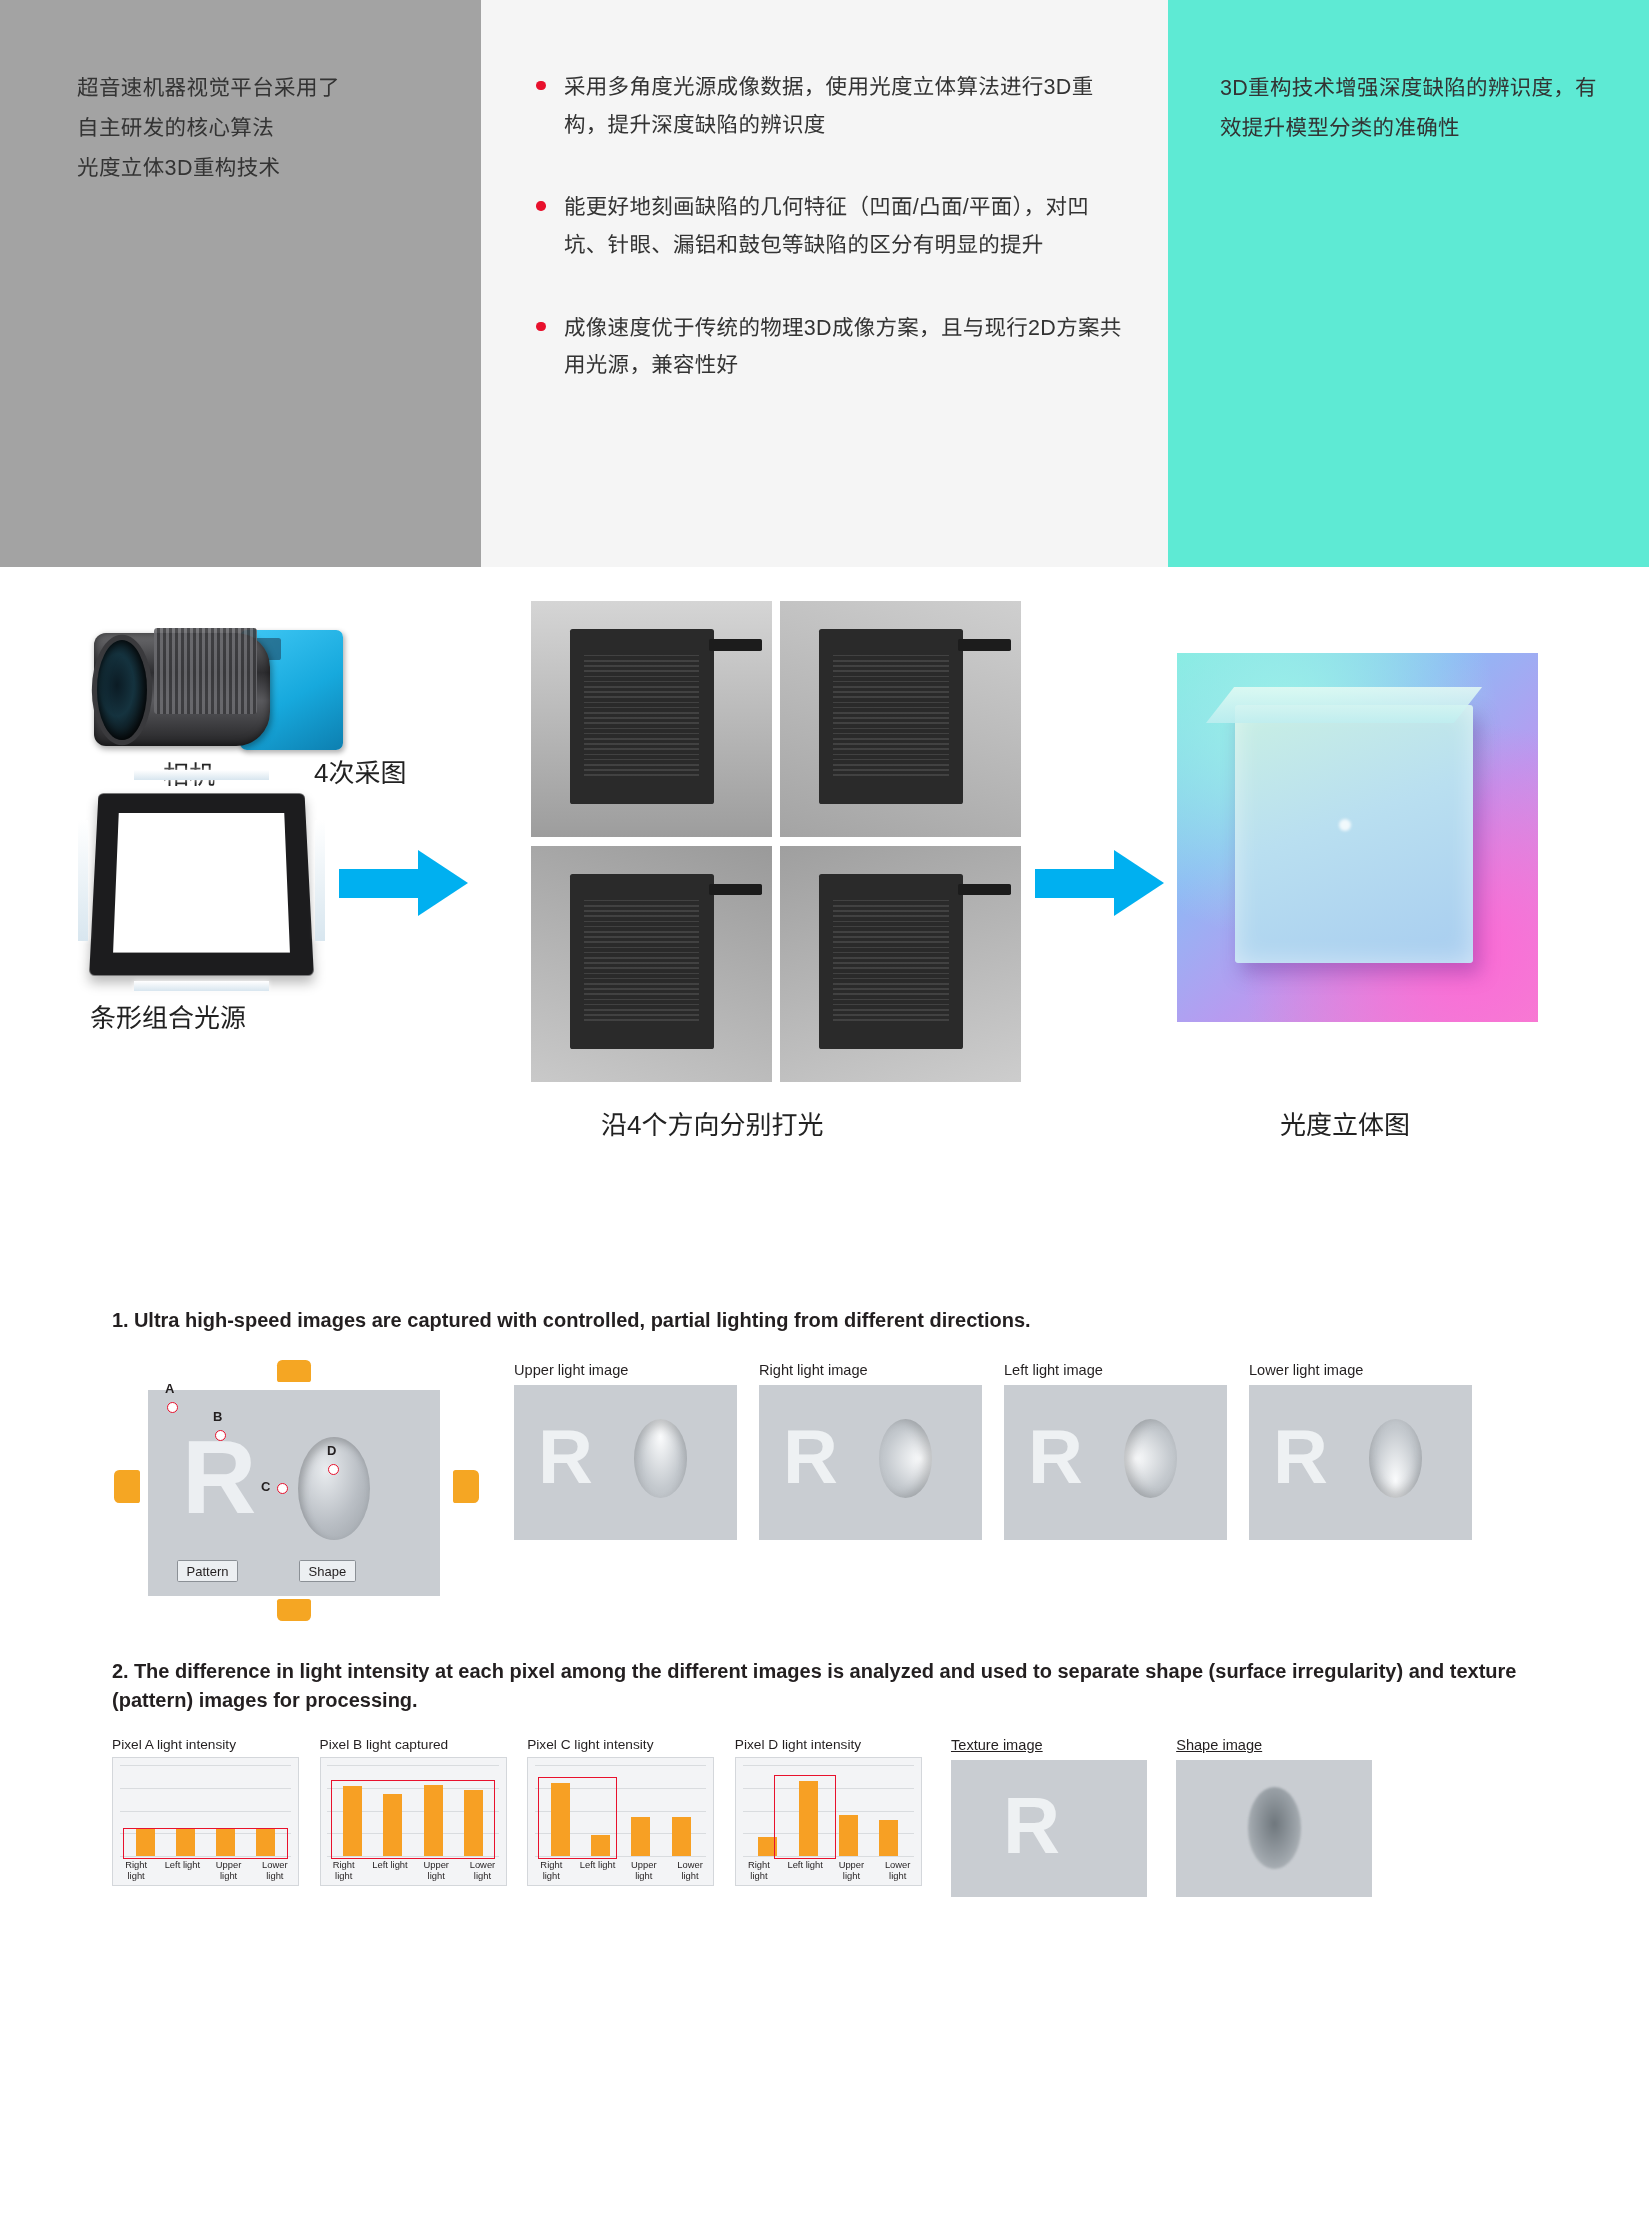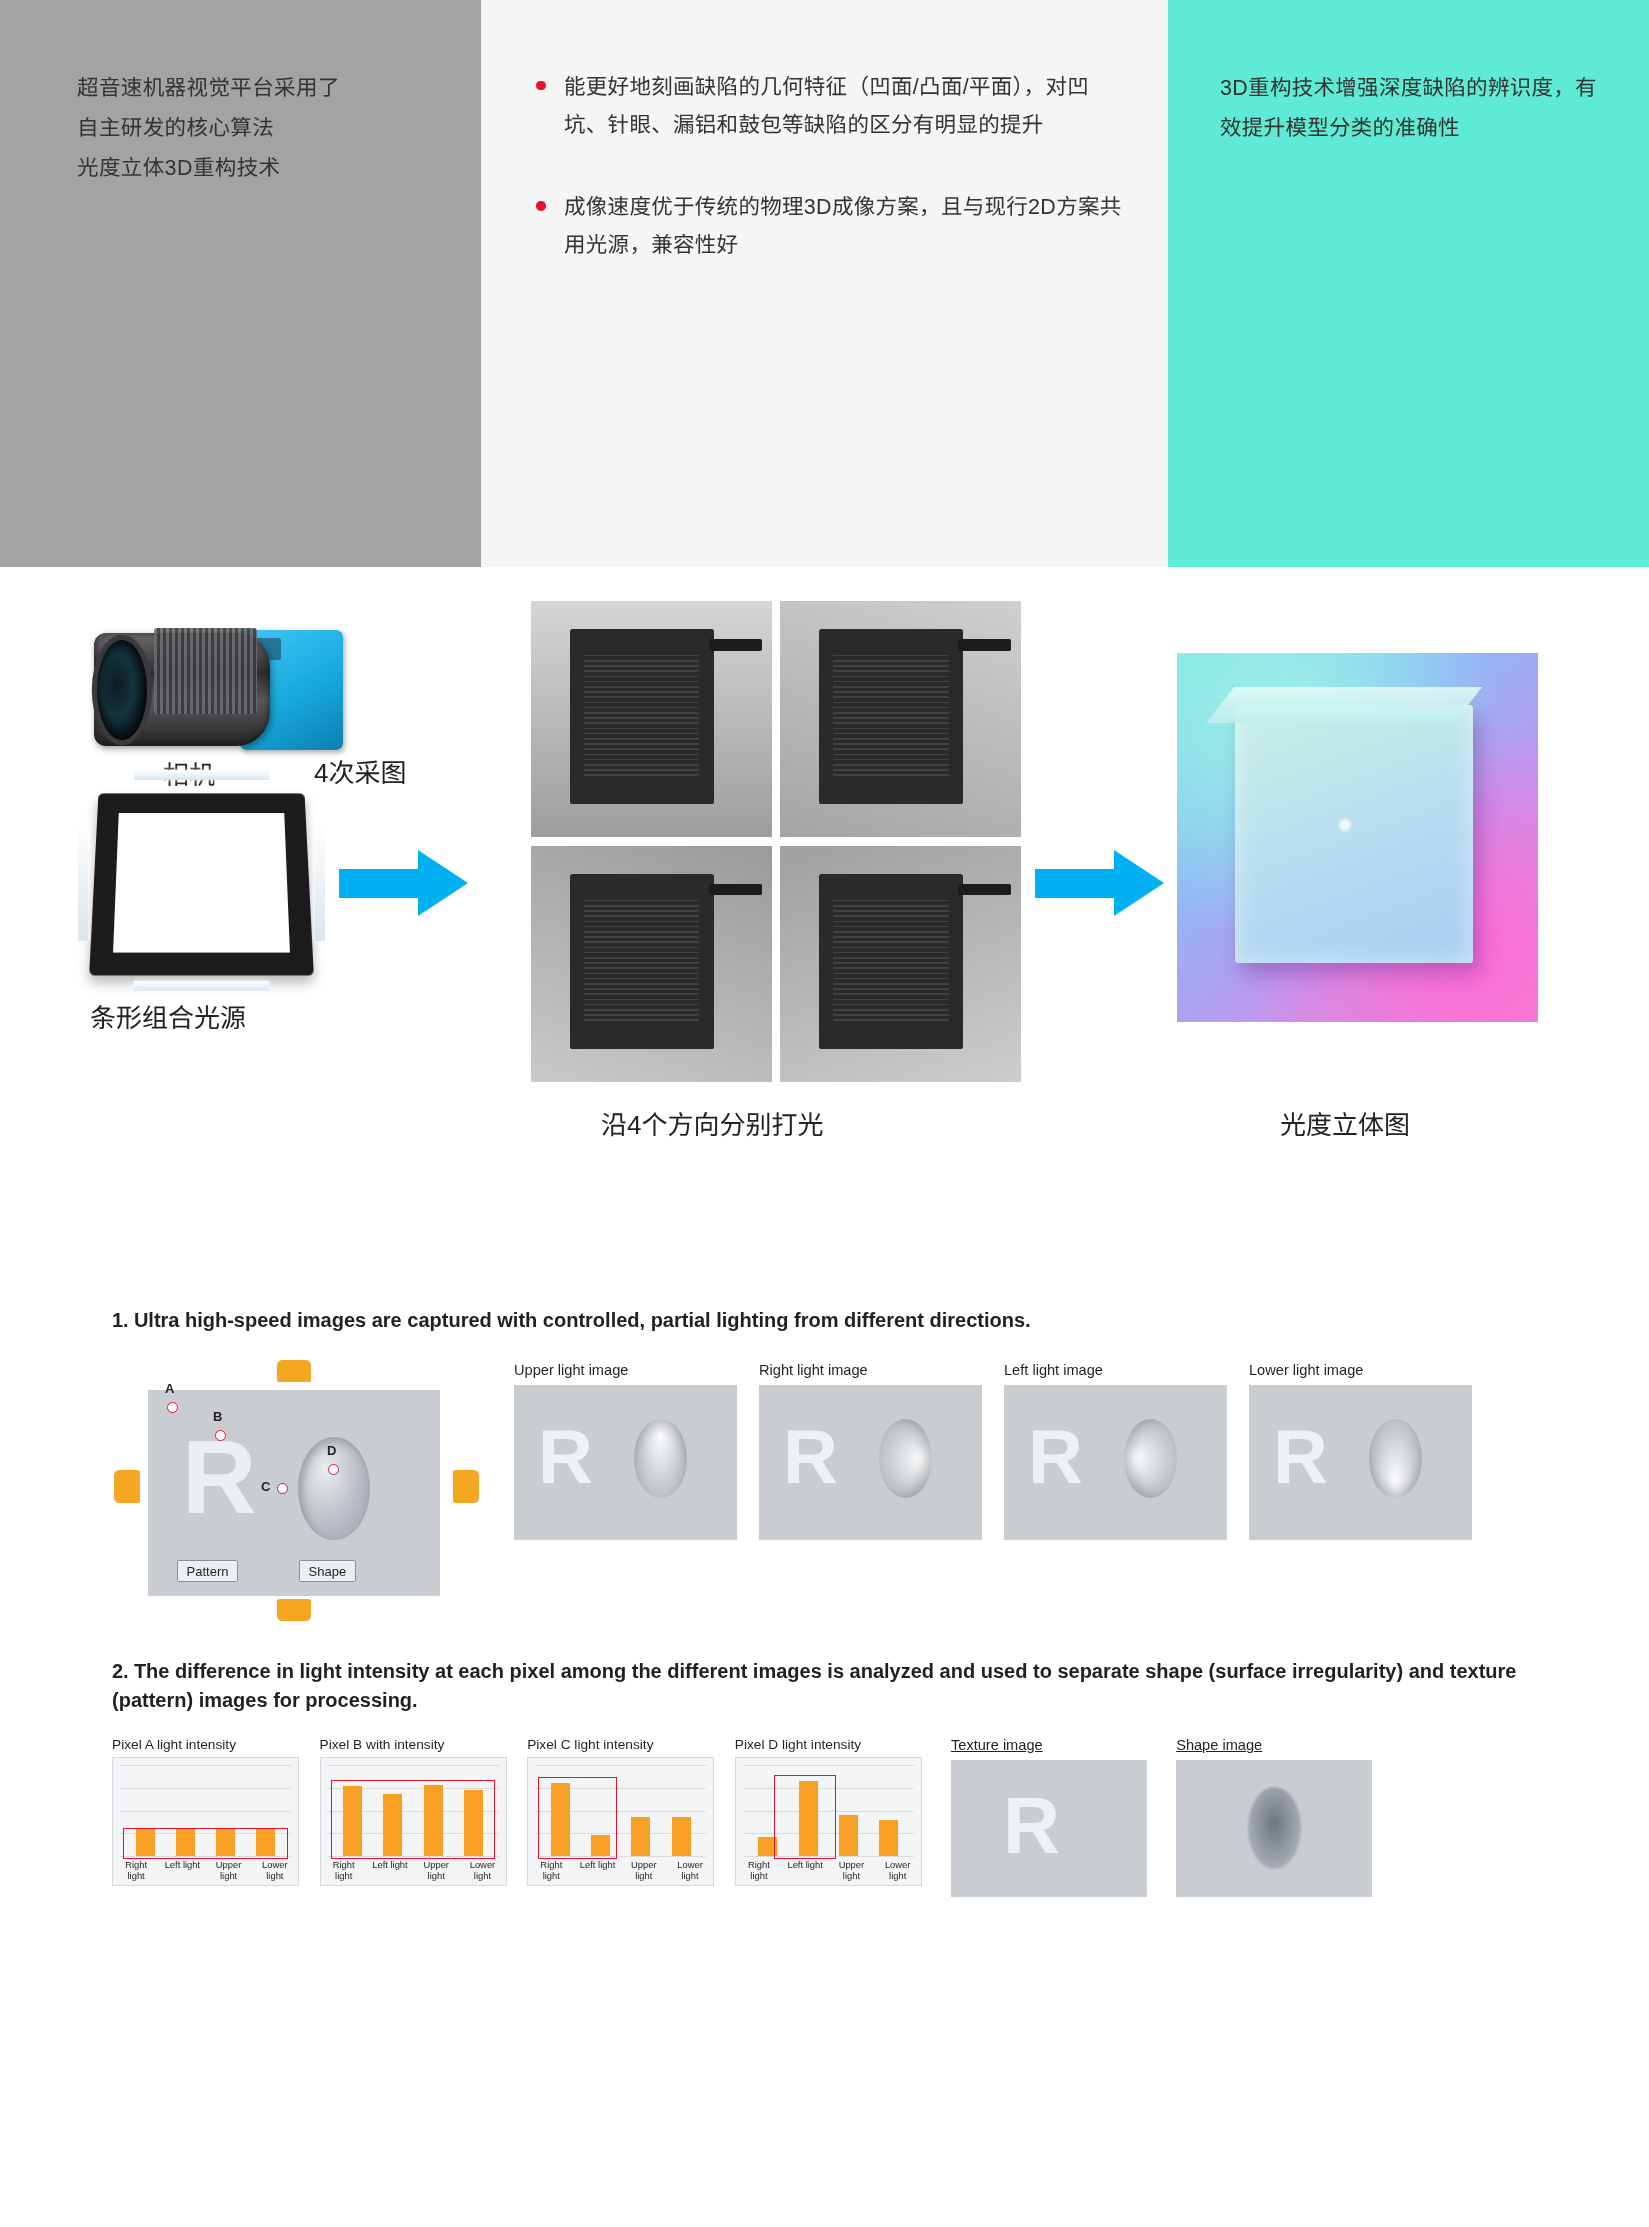--- a/index.html
+++ b/index.html
@@ -360,20 +360,24 @@
   <div class="bcol left">
     <div class="lead-line">超音速机器视觉平台采用了</div>
     <div class="lead-line">自主研发的核心算法</div>
     <div class="lead-line">光度立体3D重构技术</div>
   </div>
 
   <div class="bcol mid">
     <ul class="bullet-list">
       <li class="bullet-item">
         <span class="bullet-dot"></span>
+        <span>采用多角度光源成像数据，使用光度立体算法进行3D重构，提升深度缺陷的辨识度</span>
+      </li>
+      <li class="bullet-item">
+        <span class="bullet-dot"></span>
         <span>能更好地刻画缺陷的几何特征（凹面/凸面/平面），对凹坑、针眼、漏铝和鼓包等缺陷的区分有明显的提升</span>
       </li>
       <li class="bullet-item">
         <span class="bullet-dot"></span>
         <span>成像速度优于传统的物理3D成像方案，且与现行2D方案共用光源，兼容性好</span>
       </li>
     </ul>
   </div>
 
   <div class="bcol right">
@@ -533,21 +537,21 @@
         <div class="xlabels">
           <span>Right light</span>
           <span>Left light</span>
           <span>Upper light</span>
           <span>Lower light</span>
         </div>
       </div>
     </div>
 
     <div class="chart-cell">
-      <div class="chart-cap">Pixel B with intensity</div>
+      <div class="chart-cap">Pixel B light captured</div>
       <div class="chart-box">
         <div class="gridlines">
           <span style="top:0%"></span>
             <span style="top:25%"></span>
             <span style="top:50%"></span>
             <span style="top:75%"></span>
             <span style="top:100%"></span>
         </div>
         <div class="bars">
           <div class="bar" style="height:78%"></div>

